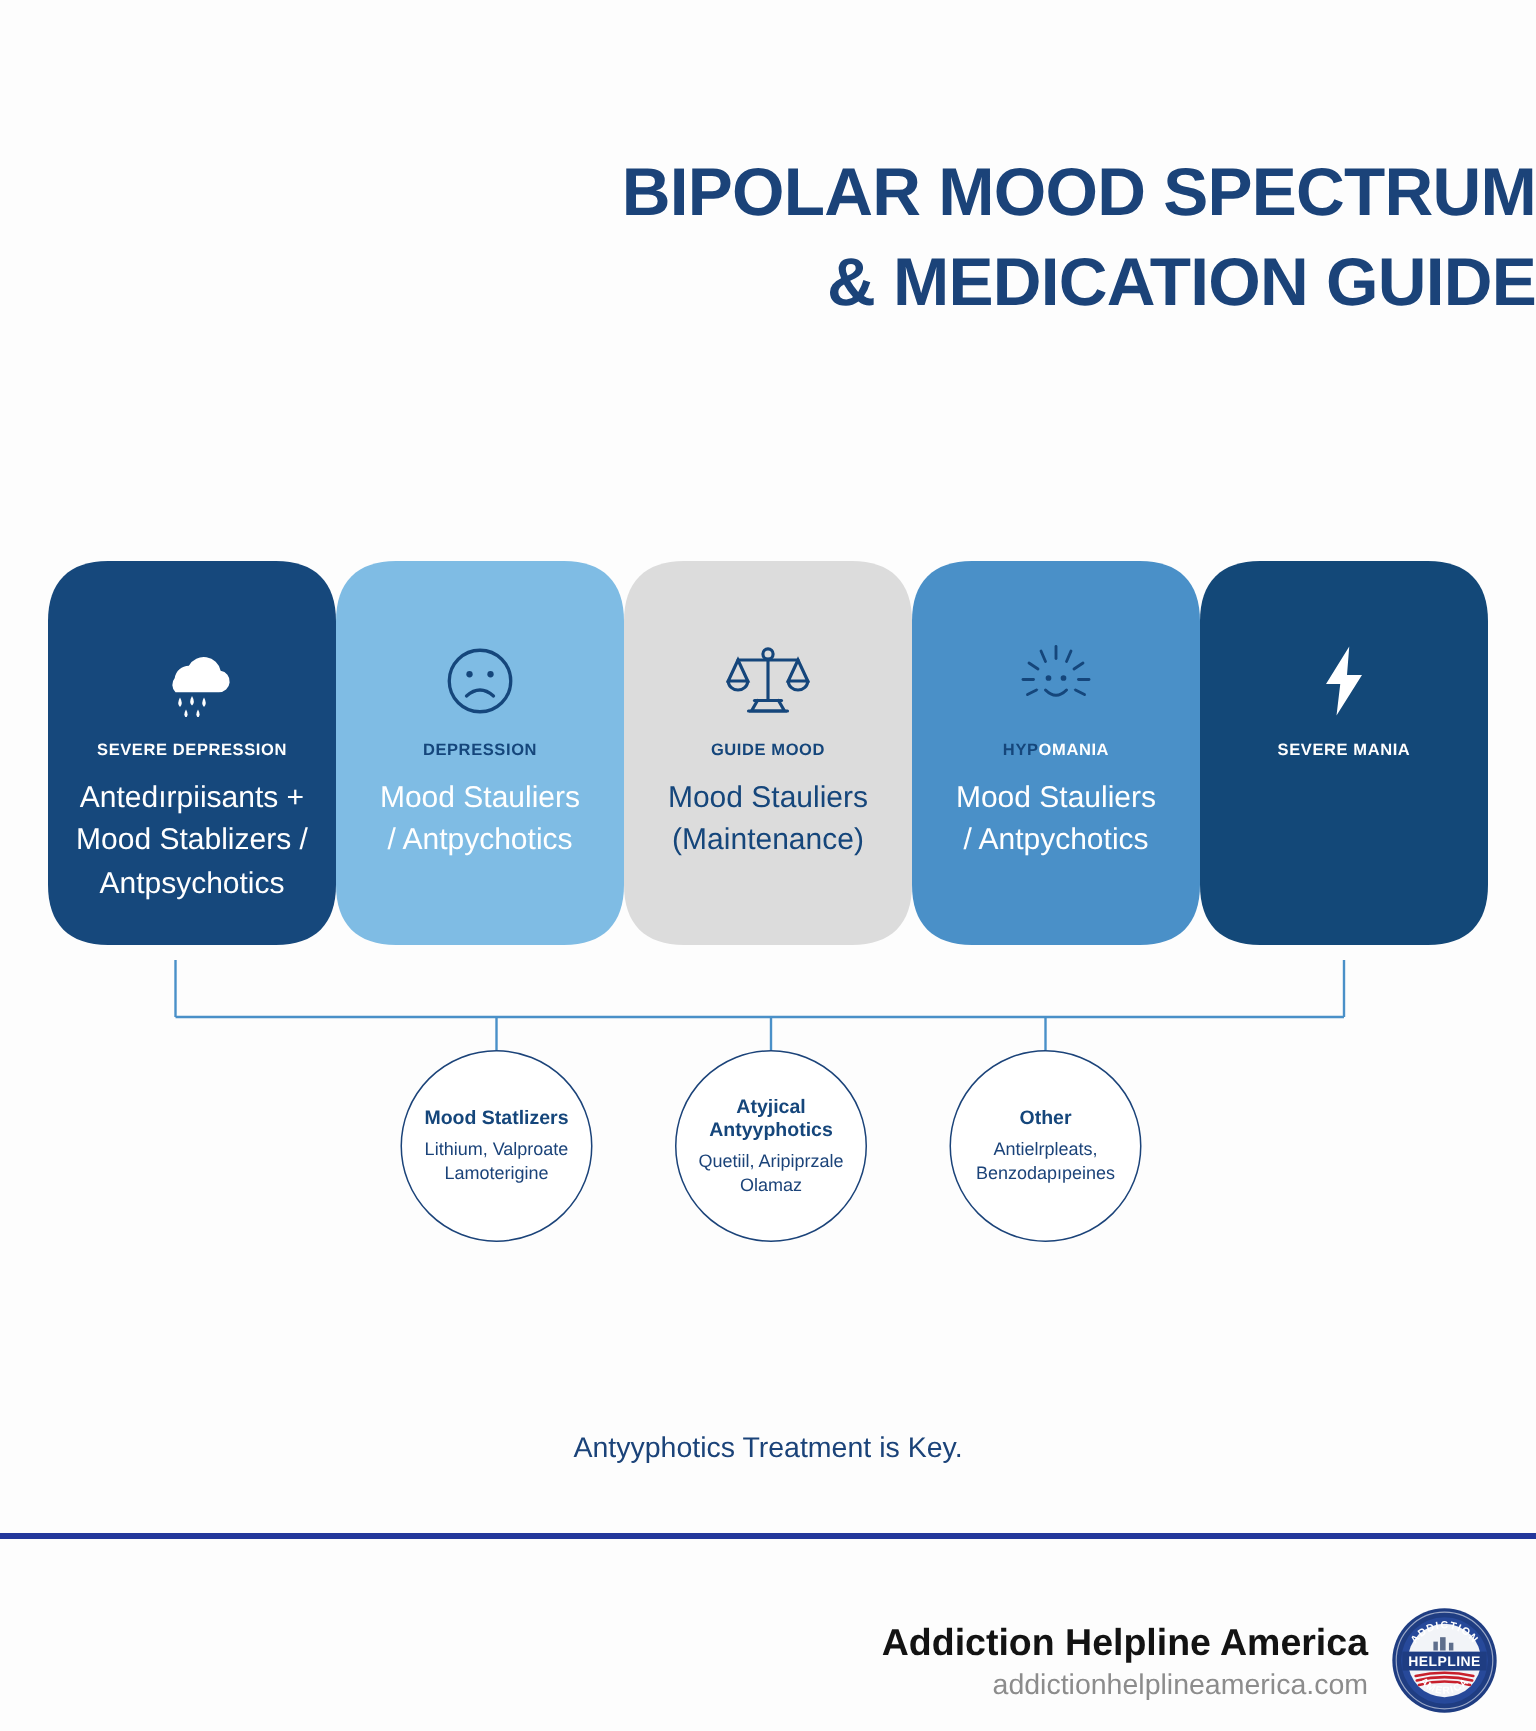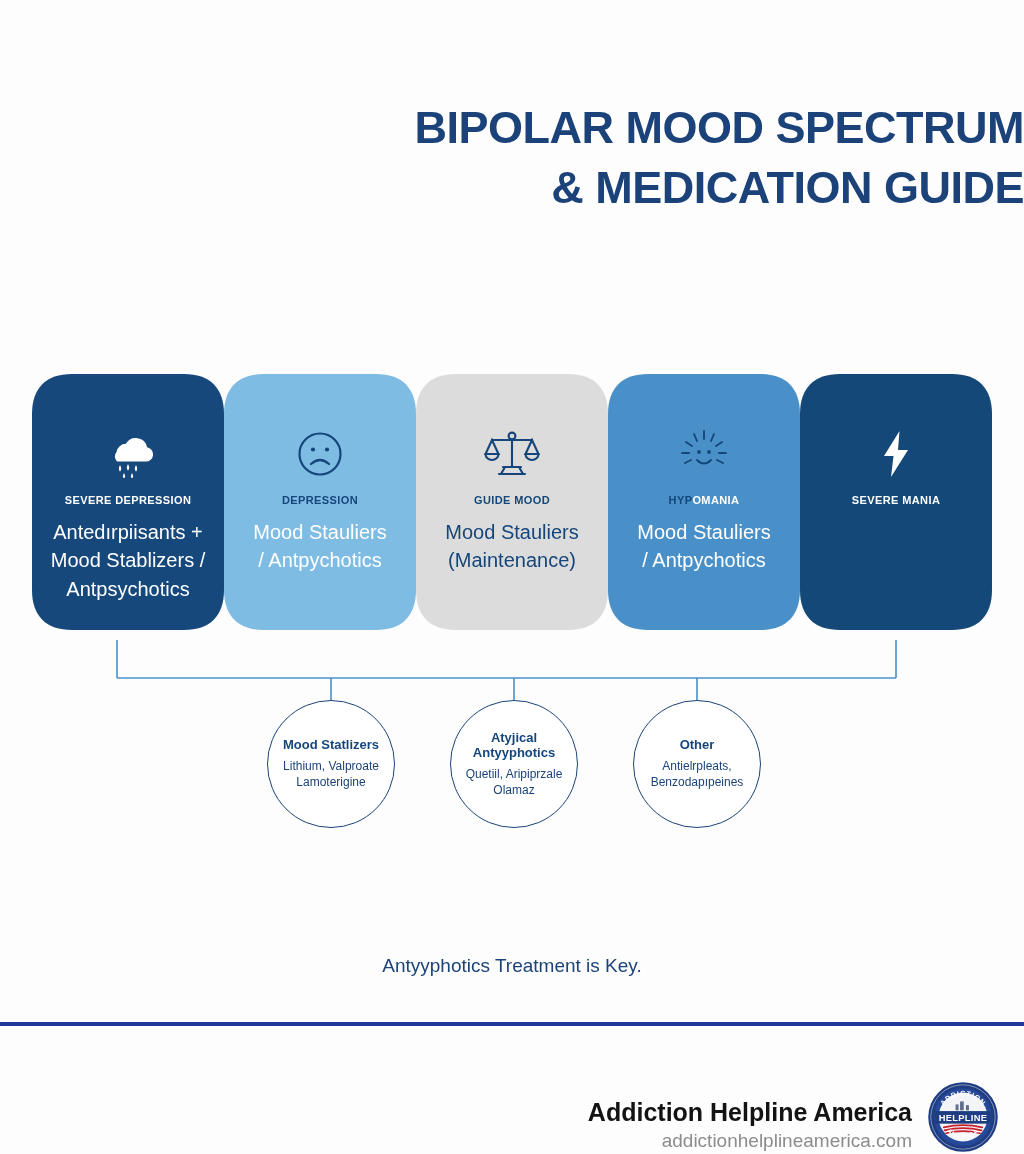--- a/index.html
+++ b/index.html
@@ -164,21 +164,21 @@
     height: 4px;
     background: #23379B;
   }
   .footer {
     position: absolute;
     left: 0;
     top: 1060px;
     width: 1024px;
     height: 94px;
     display: flex;
-    align-items: flex-end;
+    align-items: center;
     justify-content: flex-end;
     padding-right: 24px;
     box-sizing: border-box;
   }
   .footer-text {
     text-align: right;
     margin-right: 14px;
     margin-top: 2px;
   }
   .footer-brand {

